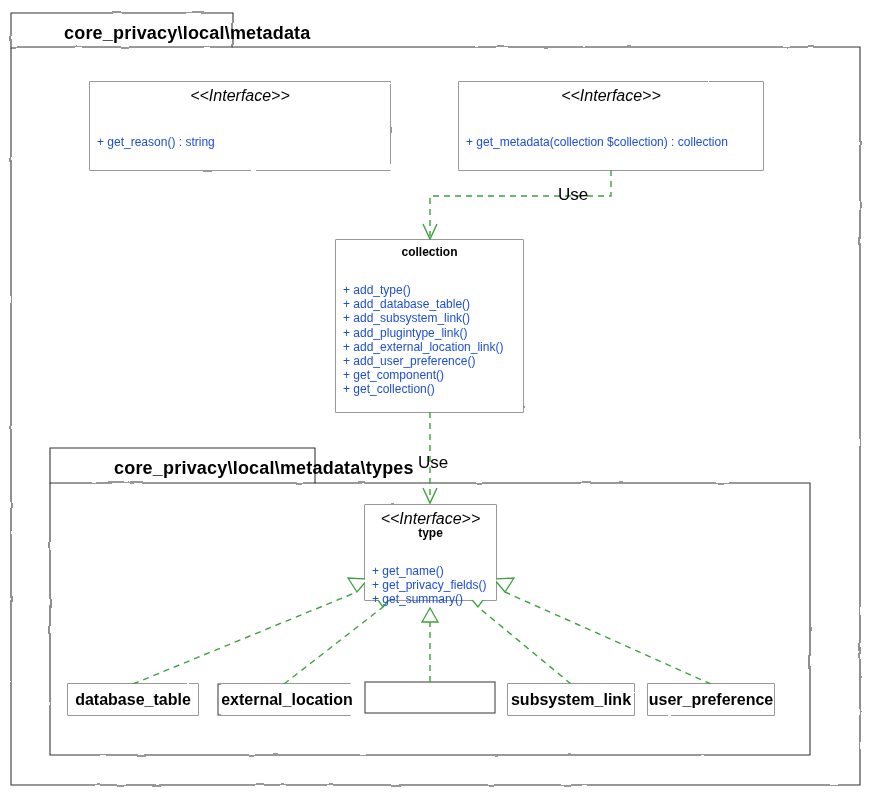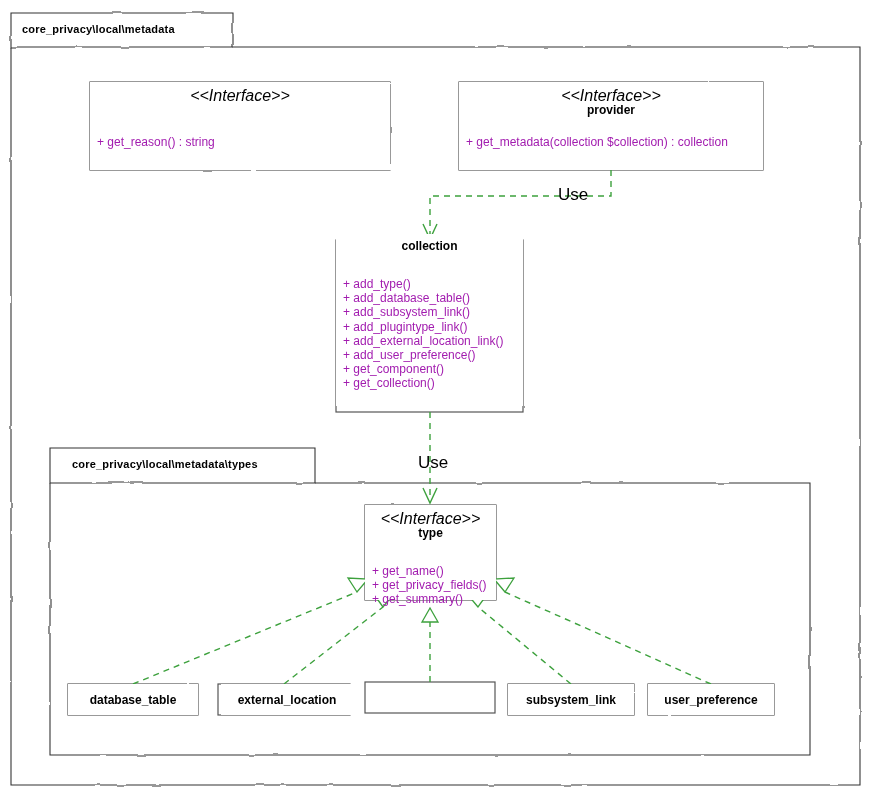--- a/index.html
+++ b/index.html
@@ -22,24 +22,25 @@
     position: absolute;
     left: 0;
     top: 0;
     width: 871px;
     height: 801px;
     pointer-events: none;
   }
   .pkg-label {
     position: absolute;
     font-weight: bold;
-    font-size: 11px;
+    font-size: 18px;
     color: #000;
     letter-spacing: 0.2px;
     white-space: nowrap;
+    margin-left: 42px;
   }
   .uml-box {
     position: absolute;
     box-sizing: border-box;
     background: #ffffff;
   }
   .uml-header {
     text-align: center;
     padding-top: 6px;
     padding-bottom: 5px;
@@ -55,34 +56,34 @@
   }
   .cls-name {
     display: block;
     font-weight: bold;
     font-size: 12px;
   }
   .uml-members {
     padding: 5px 6px 4px 7px;
     font-size: 12px;
     line-height: 14.2px;
-    color: #a21caf;
+    color: #1d4ed8;
   }
   .uml-members div {
     white-space: nowrap;
   }
   .simple-box {
     position: absolute;
     box-sizing: border-box;
     background: #fff;
     display: flex;
     align-items: center;
     justify-content: center;
     font-weight: bold;
-    font-size: 12px;
+    font-size: 16px;
     color: #000;
   }
   .edge-label {
     position: absolute;
     font-size: 17px;
     color: #000;
     background: transparent;
     white-space: nowrap;
   }
 </style>
@@ -170,28 +171,27 @@
       <span class="stereotype">&lt;&lt;Interface&gt;&gt;</span>
     </div>
     <div class="uml-members">
       <div>+ get_reason() : string</div>
     </div>
   </div>
 
   <div class="uml-box" style="left:459px; top:82px; width:304px; height:88px;">
     <div class="uml-header" style="height:37px;">
       <span class="stereotype">&lt;&lt;Interface&gt;&gt;</span>
-      <span class="cls-name">provider</span>
     </div>
     <div class="uml-members">
       <div>+ get_metadata(collection $collection) : collection</div>
     </div>
   </div>
 
-  <div class="uml-box" style="left:336px; top:234px; width:187px; height:172px;">
+  <div class="uml-box" style="left:336px; top:240px; width:187px; height:172px;">
     <div class="uml-header" style="height:28px; padding-top:5px;">
       <span class="cls-name">collection</span>
     </div>
     <div class="uml-members">
       <div>+ add_type()</div>
       <div>+ add_database_table()</div>
       <div>+ add_subsystem_link()</div>
       <div>+ add_plugintype_link()</div>
       <div>+ add_external_location_link()</div>
       <div>+ add_user_preference()</div>

